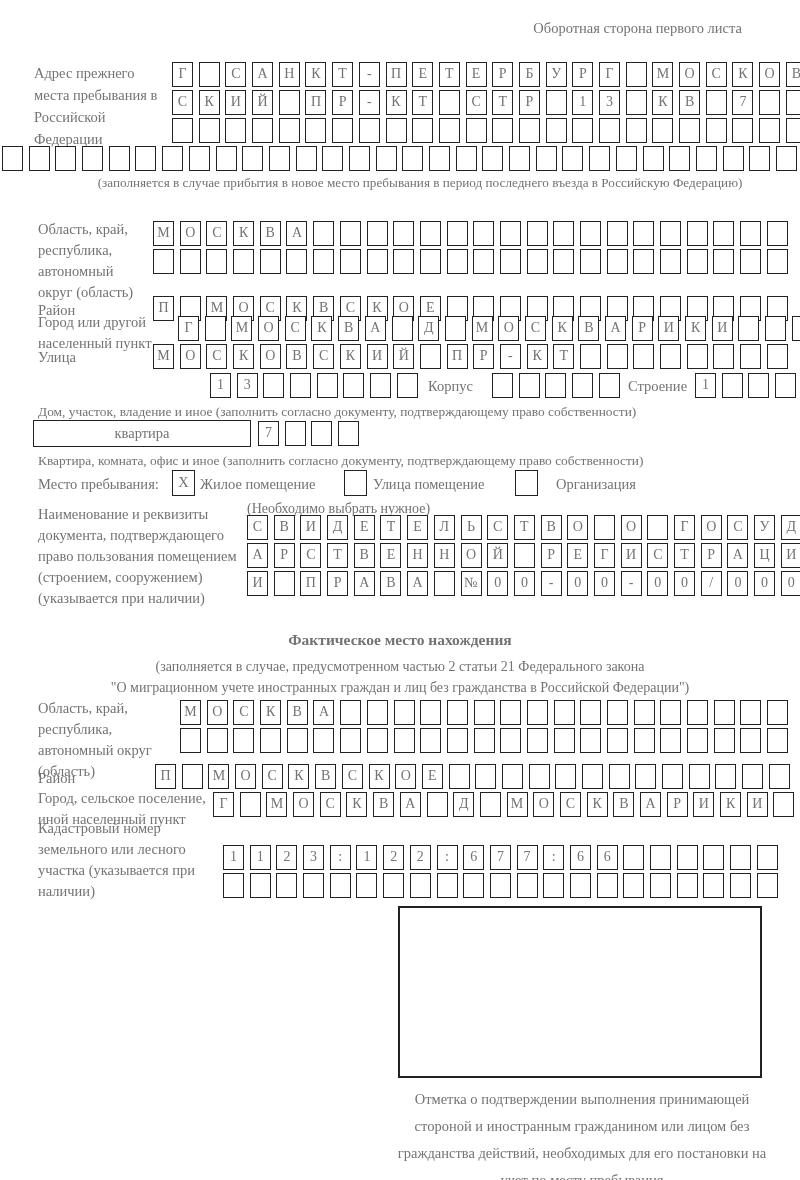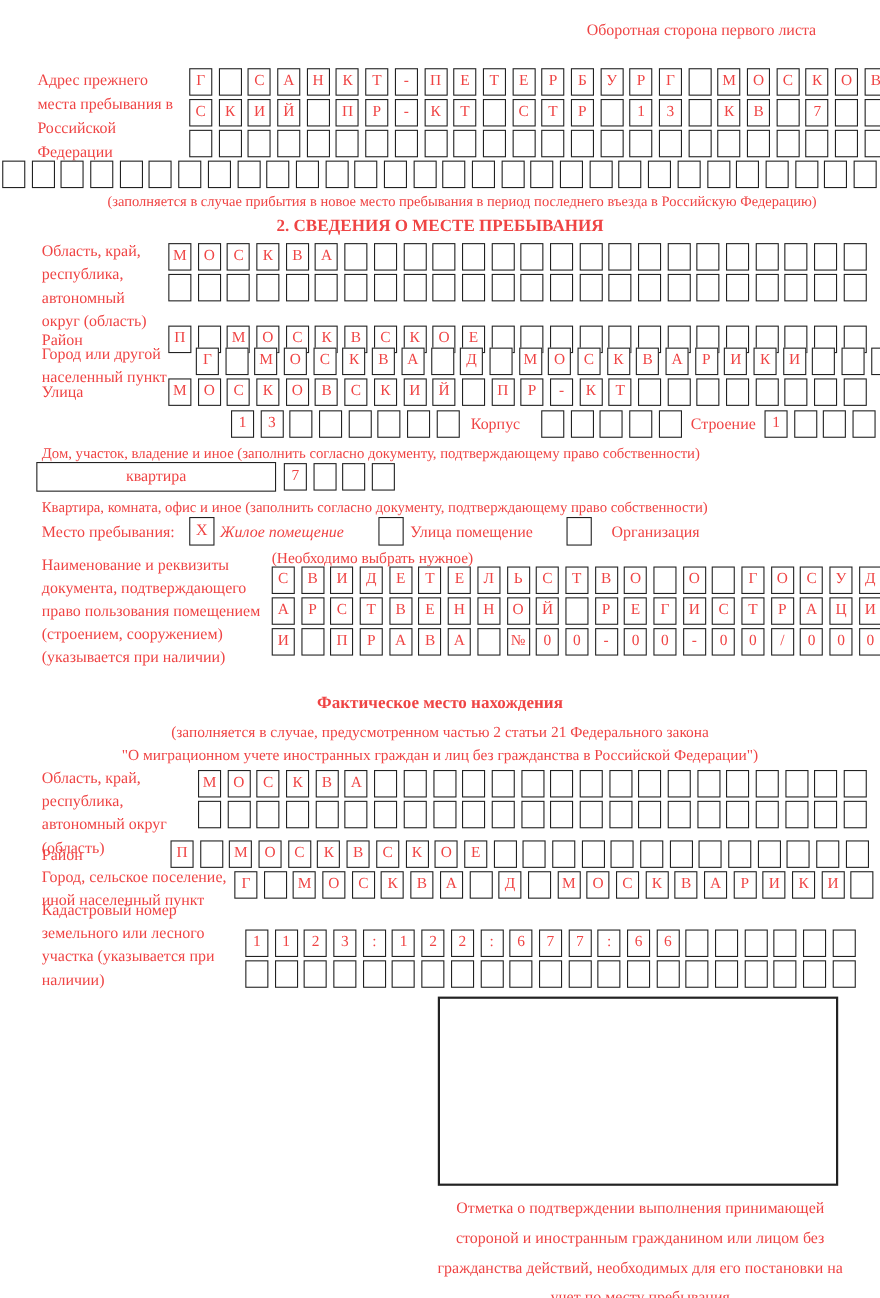--- a/index.html
+++ b/index.html
@@ -1,18 +1,18 @@
 <!DOCTYPE html>
 <html><head>
 <meta charset="utf-8">
 <style>
   html,body{margin:0;padding:0;background:#fff;}
   #page{
     position:relative;width:800px;height:1180px;background:#fff;
-    font-family:"Liberation Serif","DejaVu Serif",serif;color:#ef4444;overflow:hidden;
+    font-family:"Liberation Serif","DejaVu Serif",serif;color:#737373;overflow:hidden;
   }
   .abs{position:absolute;}
   .lbl{position:absolute;font-size:14.5px;line-height:21px;}
   .note{position:absolute;font-size:13.4px;line-height:18px;}
   .center{left:0;width:800px;text-align:center;}
   .heading{position:absolute;left:0;width:800px;text-align:center;font-weight:bold;font-size:15.5px;}
   .row{position:absolute;display:flex;gap:5.7px;}
   .cell{
     flex:none;width:21px;height:25px;border:1.6px solid #222;box-sizing:border-box;
     font-size:14px;line-height:21px;text-align:center;background:#fff;
@@ -141,21 +141,20 @@
       <span class="cell"></span>
       <span class="cell"></span>
       <span class="cell"></span>
       <span class="cell"></span>
       <span class="cell"></span>
       <span class="cell"></span>
       <span class="cell"></span>
     </div>
   <div class="note center" style="top:174px;font-size:13.2px;margin-left:20px;">(заполняется в случае прибытия в новое место пребывания в период последнего въезда в Российскую Федерацию)</div>
 
-  <div class="heading" style="top:197px;">2. СВЕДЕНИЯ О МЕСТЕ ПРЕБЫВАНИЯ</div>
 
   <div class="lbl" style="left:38px;top:219px;width:112px;">Область, край, республика, автономный округ (область)</div>
   <div class="row" style="left:153px;top:221px;">
       <span class="cell">М</span>
       <span class="cell">О</span>
       <span class="cell">С</span>
       <span class="cell">К</span>
       <span class="cell">В</span>
       <span class="cell">А</span>
       <span class="cell"></span>
@@ -319,21 +318,21 @@
   <div class="row" style="left:258px;top:421px;">
       <span class="cell">7</span>
       <span class="cell"></span>
       <span class="cell"></span>
       <span class="cell"></span>
     </div>
   <div class="note" style="left:38px;top:452px;">Квартира, комната, офис и иное (заполнить согласно документу, подтверждающему право собственности)</div>
 
   <div class="inl" style="left:38px;top:474px;">Место пребывания:</div>
   <div class="chk" style="left:172px;top:470px;">X</div>
-  <div class="inl" style="left:200px;top:474px;font-style:italic;">Жилое помещение</div>
+  <div class="inl" style="left:200px;top:474px;">Жилое помещение</div>
   <div class="chk" style="left:344px;top:470px;"></div>
   <div class="inl" style="left:373px;top:474px;">Улица помещение</div>
   <div class="chk" style="left:515px;top:470px;"></div>
   <div class="inl" style="left:556px;top:474px;">Организация</div>
   <div class="note" style="left:247px;top:500px;font-size:14px;">(Необходимо выбрать нужное)</div>
 
   <div class="lbl" style="left:38px;top:504px;width:205px;">Наименование и реквизиты документа, подтверждающего право пользования помещением (строением, сооружением) (указывается при наличии)</div>
   <div class="row" style="left:247px;top:515px;">
       <span class="cell">С</span>
       <span class="cell">В</span>

